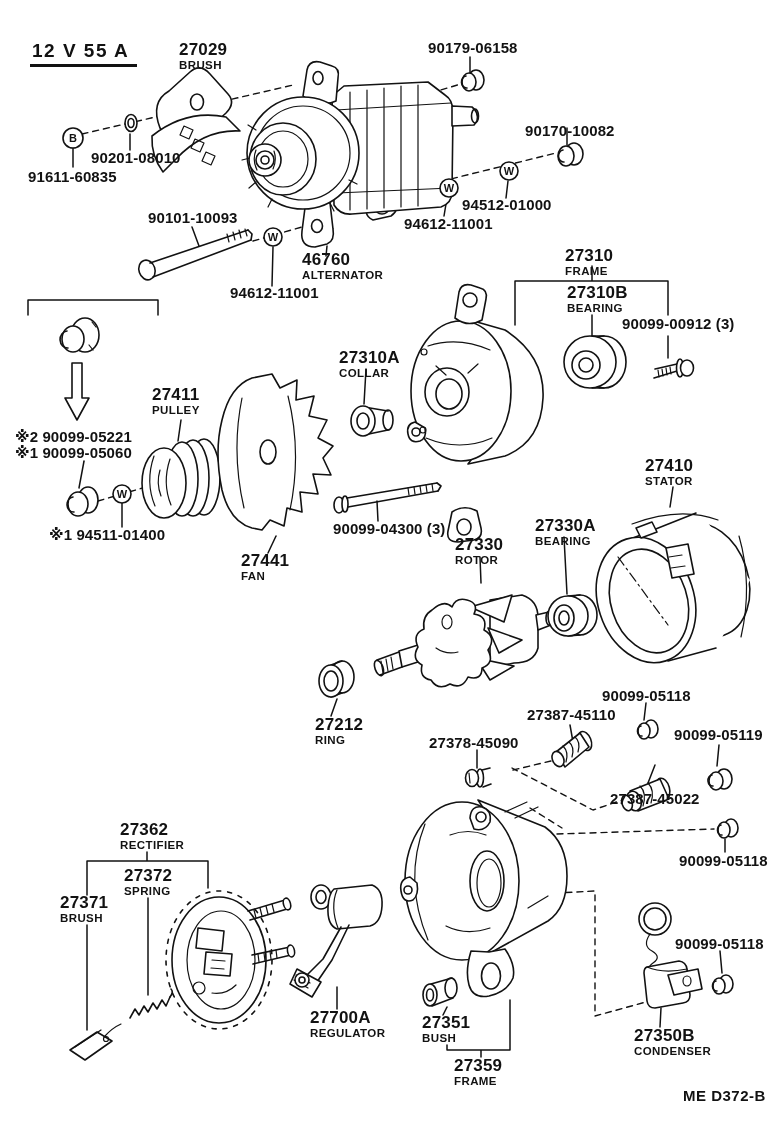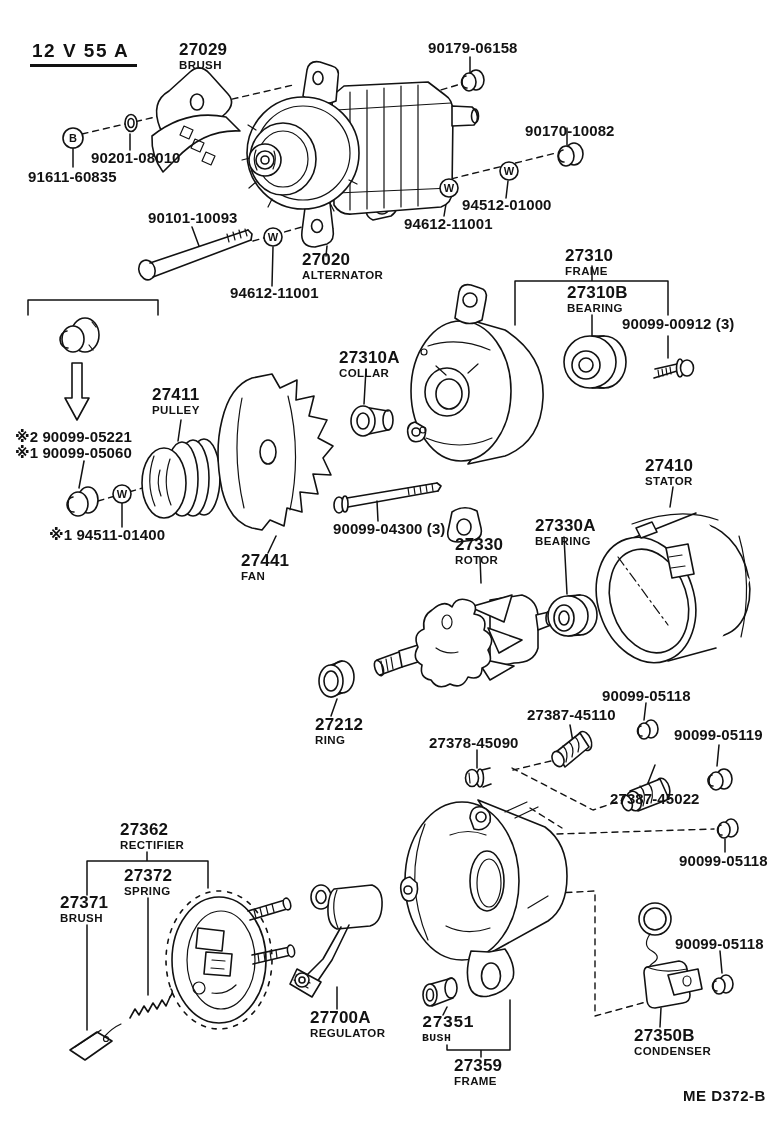--- a/index.html
+++ b/index.html
@@ -358,21 +358,21 @@
   </g>
 </svg>
 
 <div class="lbl spec" style="left:30px;top:40px;">12 V  55 A</div>
 
 <div class="lbl" style="left:179px;top:42px;">
   <div class="num">27029</div>
   <div class="nm">BRUSH</div>
 </div>
 <div class="lbl" style="left:302px;top:252px;">
-  <div class="num">27020</div>
+  <div class="num">46760</div>
   <div class="nm">ALTERNATOR</div>
 </div>
 <div class="lbl" style="left:565px;top:248px;">
   <div class="num">27310</div>
   <div class="nm">FRAME</div>
 </div>
 <div class="lbl" style="left:567px;top:285px;">
   <div class="num">27310B</div>
   <div class="nm">BEARING</div>
 </div>
@@ -413,21 +413,21 @@
   <div class="nm">SPRING</div>
 </div>
 <div class="lbl" style="left:60px;top:895px;">
   <div class="num">27371</div>
   <div class="nm">BRUSH</div>
 </div>
 <div class="lbl" style="left:310px;top:1010px;">
   <div class="num">27700A</div>
   <div class="nm">REGULATOR</div>
 </div>
-<div class="lbl" style="left:422px;top:1015px;font-family:Liberation Mono, monospace;">
+<div class="lbl" style="left:422px;top:1015px;">
   <div class="num">27351</div>
   <div class="nm">BUSH</div>
 </div>
 <div class="lbl" style="left:454px;top:1058px;">
   <div class="num">27359</div>
   <div class="nm">FRAME</div>
 </div>
 <div class="lbl" style="left:634px;top:1028px;">
   <div class="num">27350B</div>
   <div class="nm">CONDENSER</div>

